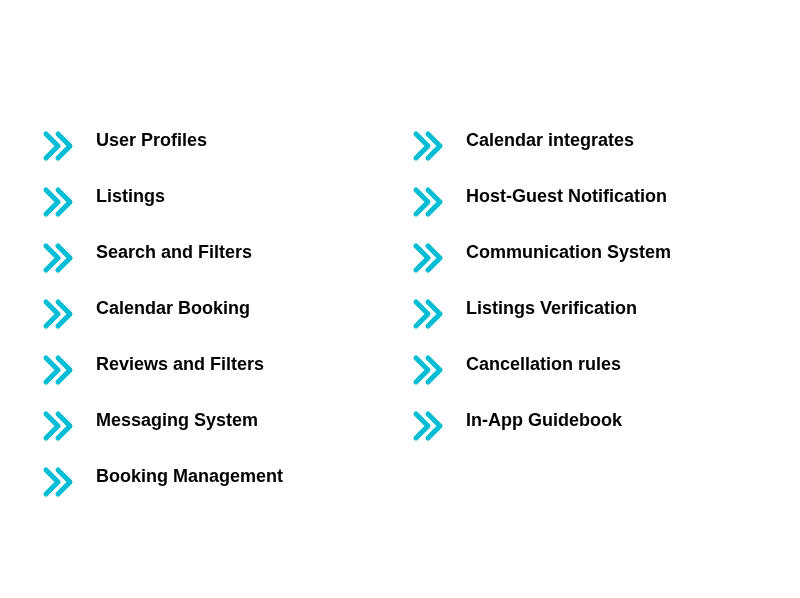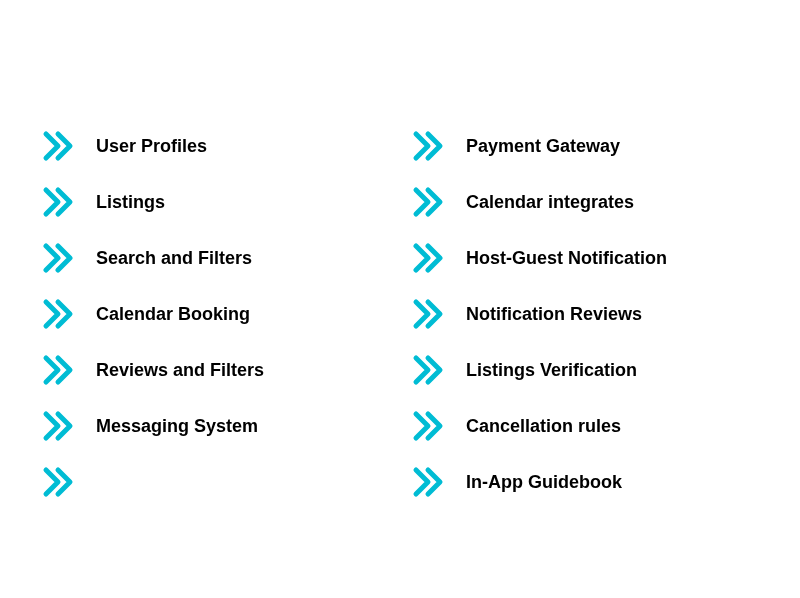--- a/index.html
+++ b/index.html
@@ -32,21 +32,21 @@
     }
 
     .features-grid {
       display: grid;
       grid-template-columns: 1fr 1fr;
       gap: 0;
     }
 
     .feature-item {
       display: flex;
-      align-items: center;
+      align-items: flex-start;
       padding: 12px 10px;
     }
 
     .chevron-icon {
       width: 42px;
       height: 32px;
       flex-shrink: 0;
       margin-right: 14px;
     }
 
@@ -108,50 +108,44 @@
       <path d="M6 4 L18 16 L6 28" stroke="#00BCD4" stroke-width="5" stroke-linecap="round" stroke-linejoin="round" fill="none"></path>
       <path d="M18 4 L30 16 L18 28" stroke="#00BCD4" stroke-width="5" stroke-linecap="round" stroke-linejoin="round" fill="none"></path>
     </svg></span>
           <span class="feature-label">Messaging System</span>
         </div>
         <div class="feature-item">
           <span class="chevron-icon"><svg viewBox="0 0 42 32" fill="none" xmlns="http://www.w3.org/2000/svg">
       <path d="M6 4 L18 16 L6 28" stroke="#00BCD4" stroke-width="5" stroke-linecap="round" stroke-linejoin="round" fill="none"></path>
       <path d="M18 4 L30 16 L18 28" stroke="#00BCD4" stroke-width="5" stroke-linecap="round" stroke-linejoin="round" fill="none"></path>
     </svg></span>
+          <span class="feature-label">Booking Management</span>
         </div>
       </div>
     <div class="features-right" id="right-col">
-        <div class="feature-item">
-          <span class="chevron-icon"><svg viewBox="0 0 42 32" fill="none" xmlns="http://www.w3.org/2000/svg">
-      <path d="M6 4 L18 16 L6 28" stroke="#00BCD4" stroke-width="5" stroke-linecap="round" stroke-linejoin="round" fill="none"></path>
-      <path d="M18 4 L30 16 L18 28" stroke="#00BCD4" stroke-width="5" stroke-linecap="round" stroke-linejoin="round" fill="none"></path>
-    </svg></span>
-          <span class="feature-label">Payment Gateway</span>
-        </div>
         <div class="feature-item">
           <span class="chevron-icon"><svg viewBox="0 0 42 32" fill="none" xmlns="http://www.w3.org/2000/svg">
       <path d="M6 4 L18 16 L6 28" stroke="#00BCD4" stroke-width="5" stroke-linecap="round" stroke-linejoin="round" fill="none"></path>
       <path d="M18 4 L30 16 L18 28" stroke="#00BCD4" stroke-width="5" stroke-linecap="round" stroke-linejoin="round" fill="none"></path>
     </svg></span>
           <span class="feature-label">Calendar integrates</span>
         </div>
         <div class="feature-item">
           <span class="chevron-icon"><svg viewBox="0 0 42 32" fill="none" xmlns="http://www.w3.org/2000/svg">
       <path d="M6 4 L18 16 L6 28" stroke="#00BCD4" stroke-width="5" stroke-linecap="round" stroke-linejoin="round" fill="none"></path>
       <path d="M18 4 L30 16 L18 28" stroke="#00BCD4" stroke-width="5" stroke-linecap="round" stroke-linejoin="round" fill="none"></path>
     </svg></span>
           <span class="feature-label">Host-Guest Notification</span>
         </div>
         <div class="feature-item">
           <span class="chevron-icon"><svg viewBox="0 0 42 32" fill="none" xmlns="http://www.w3.org/2000/svg">
       <path d="M6 4 L18 16 L6 28" stroke="#00BCD4" stroke-width="5" stroke-linecap="round" stroke-linejoin="round" fill="none"></path>
       <path d="M18 4 L30 16 L18 28" stroke="#00BCD4" stroke-width="5" stroke-linecap="round" stroke-linejoin="round" fill="none"></path>
     </svg></span>
-          <span class="feature-label">Notification Reviews</span>
+          <span class="feature-label">Communication System</span>
         </div>
         <div class="feature-item">
           <span class="chevron-icon"><svg viewBox="0 0 42 32" fill="none" xmlns="http://www.w3.org/2000/svg">
       <path d="M6 4 L18 16 L6 28" stroke="#00BCD4" stroke-width="5" stroke-linecap="round" stroke-linejoin="round" fill="none"></path>
       <path d="M18 4 L30 16 L18 28" stroke="#00BCD4" stroke-width="5" stroke-linecap="round" stroke-linejoin="round" fill="none"></path>
     </svg></span>
           <span class="feature-label">Listings Verification</span>
         </div>
         <div class="feature-item">
           <span class="chevron-icon"><svg viewBox="0 0 42 32" fill="none" xmlns="http://www.w3.org/2000/svg">

